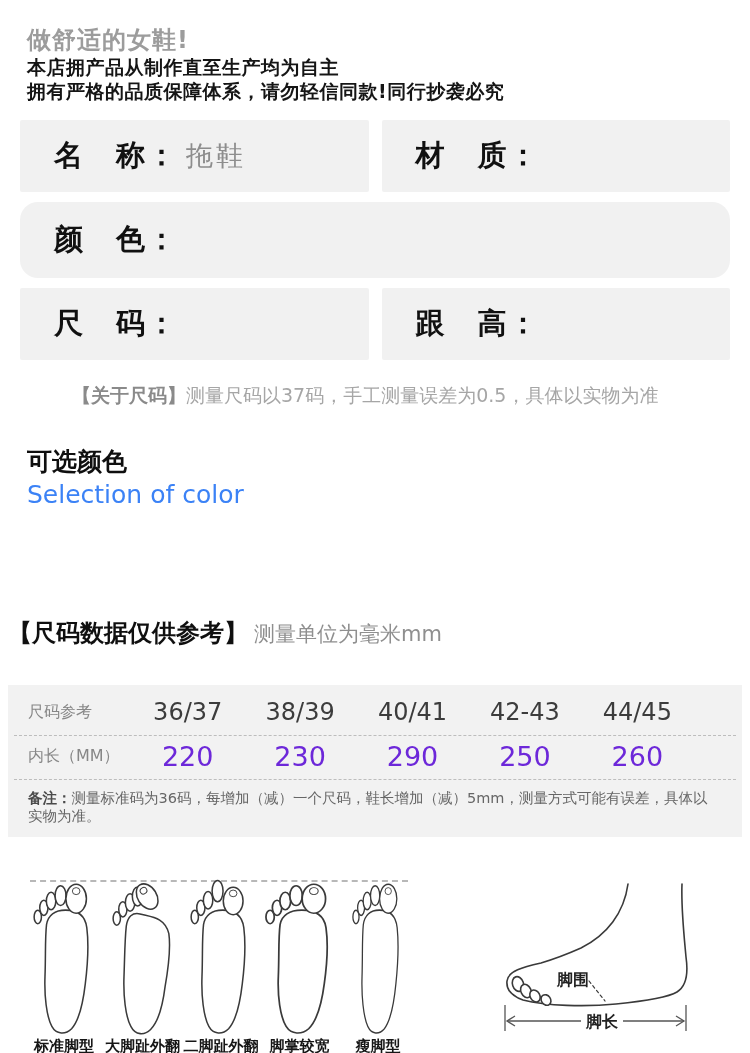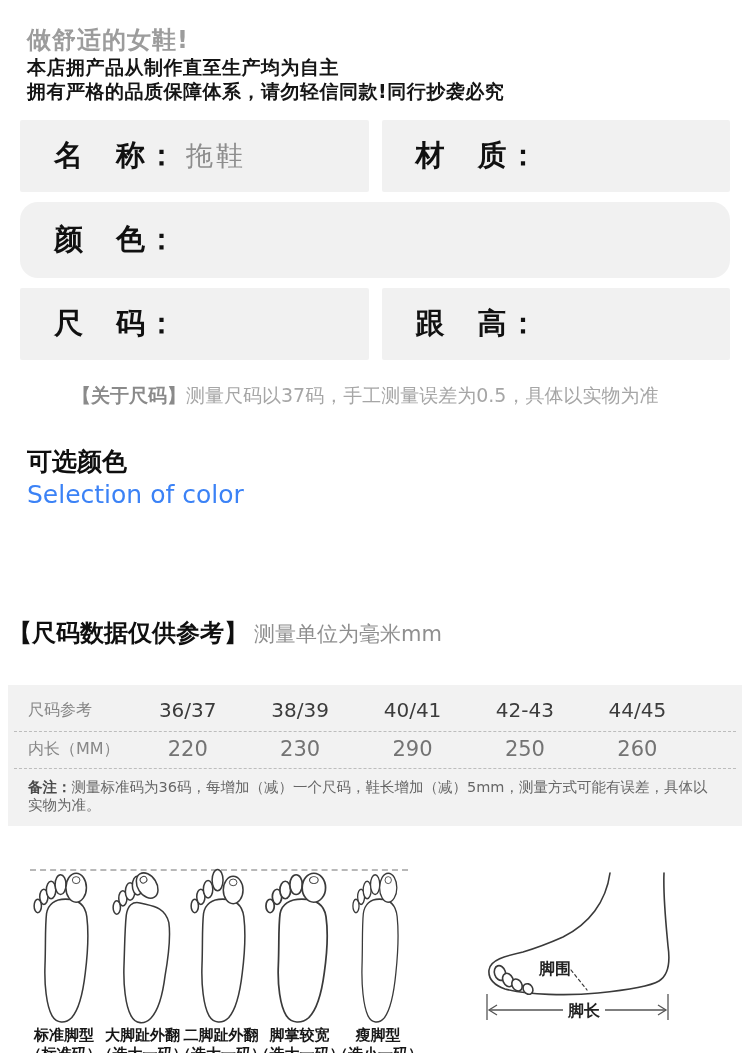--- a/index.html
+++ b/index.html
@@ -35,35 +35,35 @@
   .size-ref-title { margin:106px 0 0 8px; line-height:32px; }
   .size-ref-bold { font-size:24px; font-weight:bold; color:#0f0f0f; }
   .size-ref-note { font-size:21px; color:#8f8f8f; margin-left:6px; }
 
   
   .size-block { margin:33px 8px 0 8px; background:#f2f2f2; padding:10px 0 12px 0; }
   .size-row { display:flex; align-items:center; padding:0 60px 0 20px;gap:23px; }
   .size-row-label { width:92px; color:#878787; font-size:16px; white-space:nowrap; flex:none; }
   .size-col { flex:1; text-align:center; white-space:nowrap; }
   .header-row { padding-top:3px; padding-bottom:9px; }
-  .header-row .size-col { font-size:20px; color:#3c3c3c;text-align:center; }
+  .header-row .size-col { font-size:24px; color:#3c3c3c;text-align:center; }
   .value-row { padding-top:5px; padding-bottom:7px; }
-  .value-row .size-col { font-size:21px; color:#737373; }
+  .value-row .size-col { font-size:27px; color:#6d28d9; }
   .dashed-sep { border-top:1px dashed #bdbdbd; margin:0 6px; height:0; }
   .size-remark { margin:9px 30px 0 20px; font-size:14.5px; line-height:18px; color:#666; }
   .remark-label { font-weight:bold; color:#4a4a4a; }
 
   
   .foot-guide { position:relative; height:250px; }
   .toe-line { position:absolute; left:30px; top:43px; width:378px; height:0; border-top:2px dashed #b8b8b8; }
   .feet-row { position:absolute; left:26px; top:45px; width:390px; display:flex; justify-content:space-between; }
   .foot-fig { margin:0; width:76px; }
   .foot-fig svg { display:block; margin:0 auto; overflow:visible; }
   .foot-caption { margin-top:3px; width:104px; margin-left:-14px; text-align:center; font-size:15px; font-weight:bold; line-height:19px; color:#161616; white-space:nowrap; }
-  .side-foot { position:absolute; left:483px; top:26px; }
+  .side-foot { position:absolute; left:501px; top:26px; }
 </style>
 </head>
 <body>
 
 <div class="page">
 
   <header class="brand-header">
     <div class="brand-slogan">做舒适的女鞋!</div>
     <div class="brand-line">本店拥产品从制作直至生产均为自主</div>
     <div class="brand-line">拥有严格的品质保障体系，请勿轻信同款!同行抄袭必究</div>

